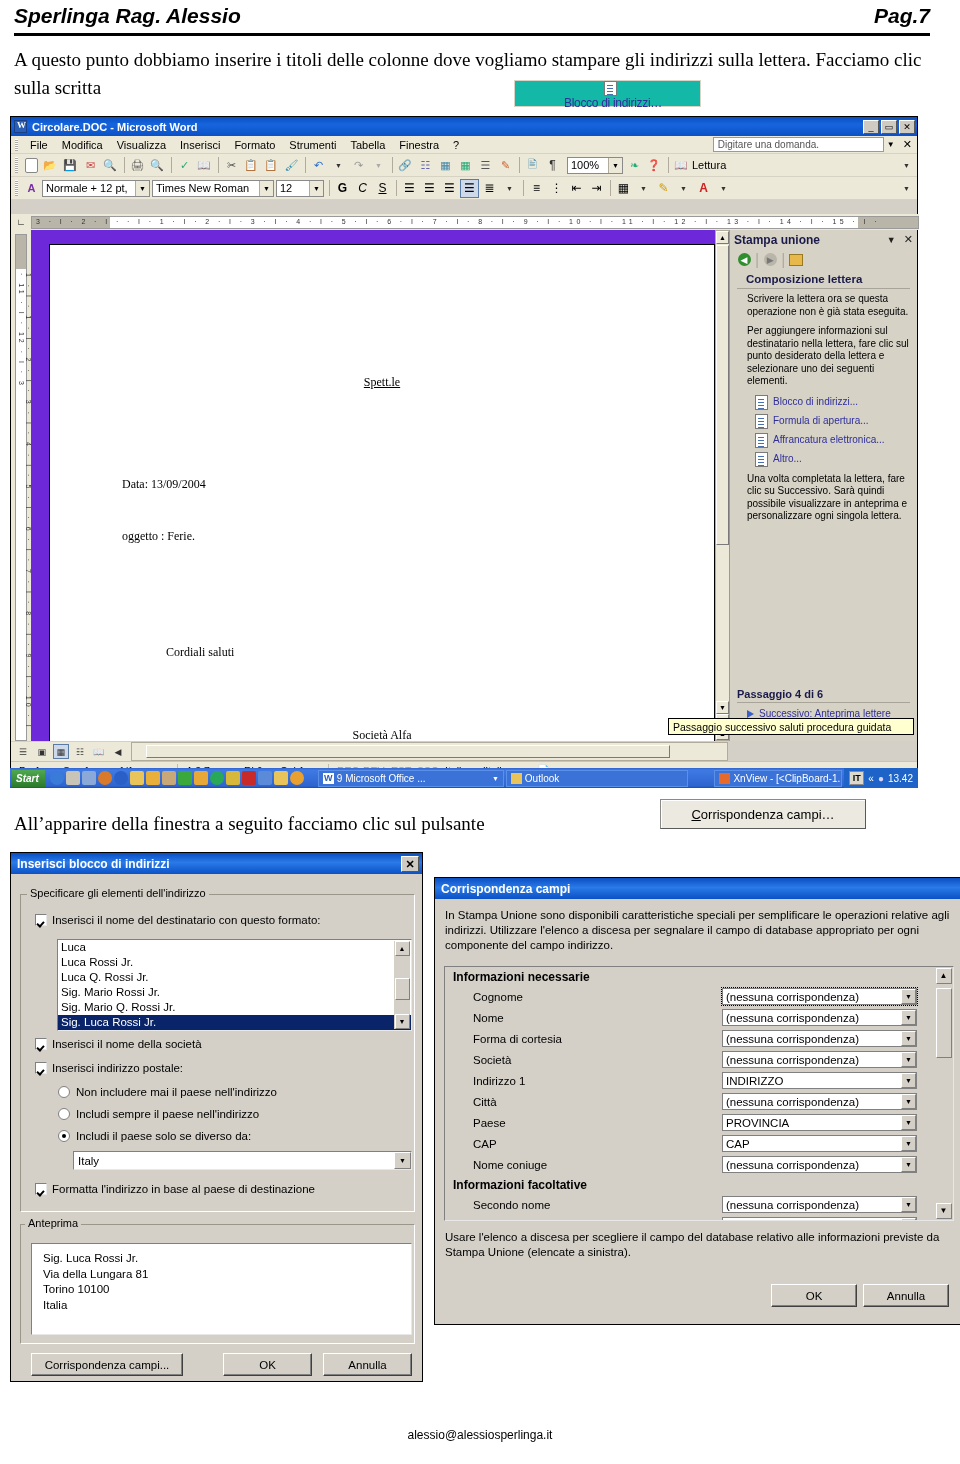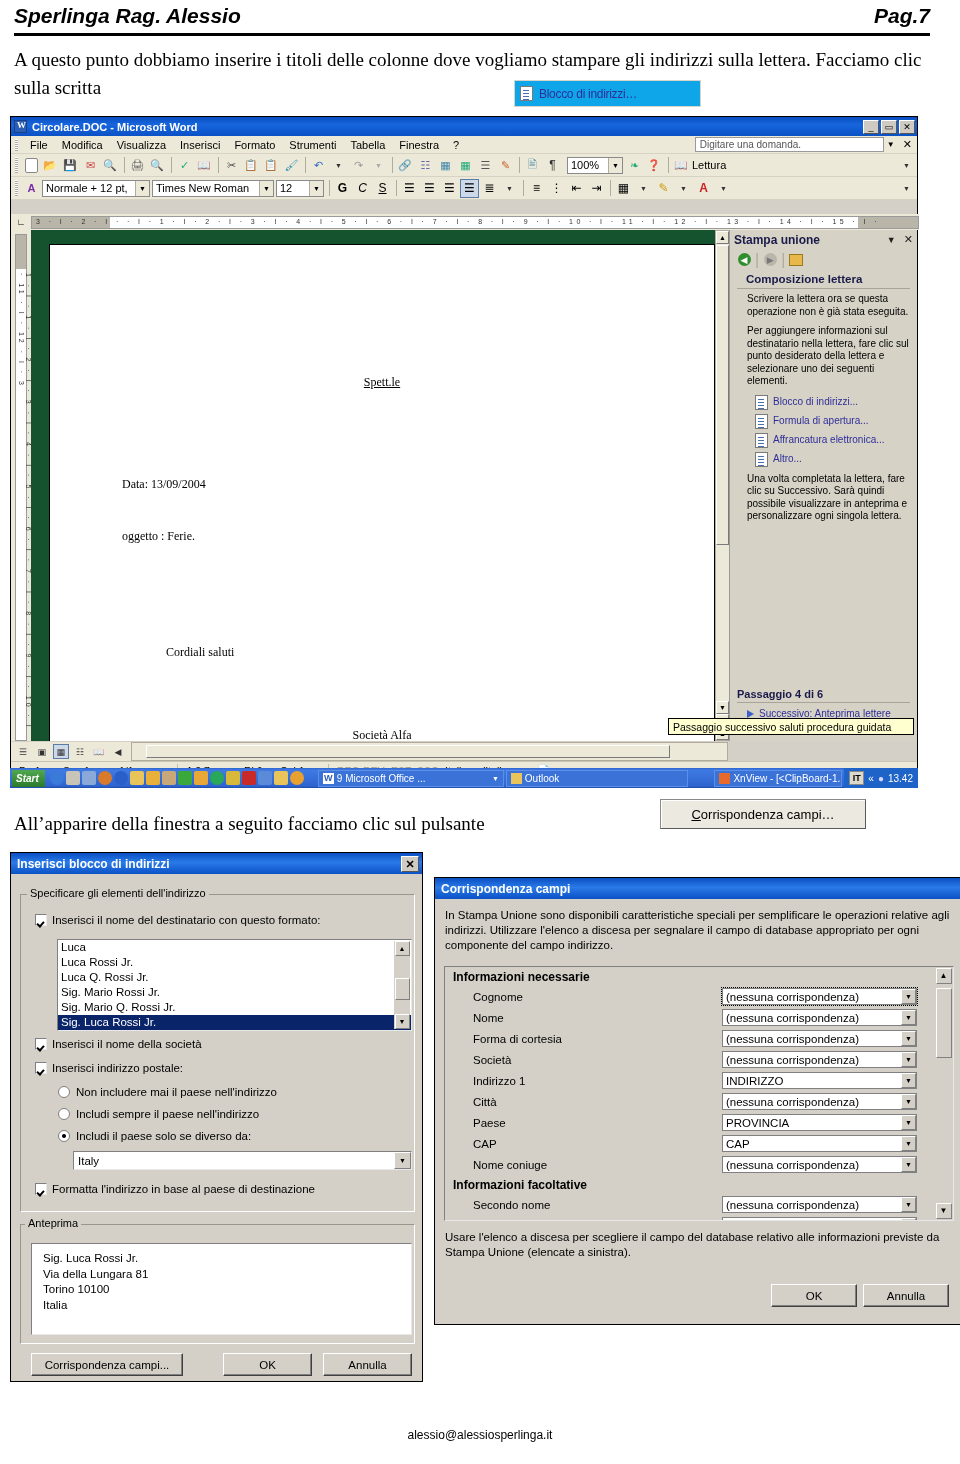--- a/index.html
+++ b/index.html
@@ -36,22 +36,22 @@
     position:absolute;
     font-family:"Liberation Serif", serif;
     font-size:19px; color:#000; line-height:28px;
   }
   #para1 { left:14px; top:46px; width:912px; }
   #para2 { left:14px; top:810px; width:640px; }
 
   
   #callout-blocco {
     position:absolute; left:514px; top:80px; width:187px; height:27px;
-    background:#0ea5e9; border:1px solid #d8d4c8;
-    display:flex; align-items:center; padding-left:5px;
+    background:#14b8a6; border:1px solid #d8d4c8;
+    display:flex; align-items:center; padding-left:5px;flex-direction:column;
   }
   #callout-blocco .cg-lbl {
     font-family:"Liberation Sans", sans-serif; font-size:12px;
     color:#2f2f9a; margin-left:6px; letter-spacing:-0.3px;
   }
   .doc-icon {
     width:13px; height:15px; background:#fff; border:1px solid #7a7a7a;
     position:relative; flex:0 0 auto;
   }
   .doc-icon:before {
@@ -104,21 +104,21 @@
     height:18px; background:#ece9d8; display:flex; align-items:center;
     padding-left:4px; border-bottom:1px solid #d6d2c4;
   }
   #word-menu .mdot { width:3px; height:12px;
     background:repeating-linear-gradient(to bottom,#fff 0 1px,#aaa 1px 2px);
     margin-right:5px; }
   #word-menu .mi {
     font-size:11px; color:#000; padding:1px 7px; cursor:default;
   }
   #word-menu .qbox {
-    margin-left:auto; width:189px; height:15px; background:#fff;
+    margin-left:auto; width:171px; height:15px; background:#fff;
     border:1px solid #9a9a9a; display:flex; align-items:center;
     padding-left:4px; font-size:10px; color:#555;
   }
   #word-menu .mclose { font-size:11px; padding:0 5px; }
   #word-menu .mcaret { font-size:8px; padding:0 3px; }
 
   .tbar {
     height:23px; background:#ece9d8; display:flex; align-items:center;
     padding-left:3px; border-bottom:1px solid #d6d2c4;
   }
@@ -172,21 +172,21 @@
     position:relative; font-size:7px; color:#333;
   }
   #vruler .vr-gray { position:absolute; left:0; right:0; top:0; height:34px;
     background:#b9b5a8; }
   #vruler .vr-nums { position:absolute; left:2px; top:38px;
     writing-mode:vertical-rl; letter-spacing:3px; font-size:7px; }
 
   
   #doc-area {
     position:absolute; left:20px; top:113px; right:188px; bottom:46px;
-    background:#14532d; overflow:hidden;padding-left:26px;
+    background:#6d28d9; overflow:hidden;padding-left:26px;
   }
   #doc-page {
     position:absolute; left:18px; top:14px; right:14px; bottom:-30px;
     background:#fff; border:1px solid #000;
   }
   .dtext { position:absolute; font-family:"Liberation Serif", serif;
            font-size:12px; color:#000; }
   #d-spett { left:50%; transform:translateX(-50%); top:130px;
              text-decoration:underline; }
   #d-data  { left:72px; top:232px; }

